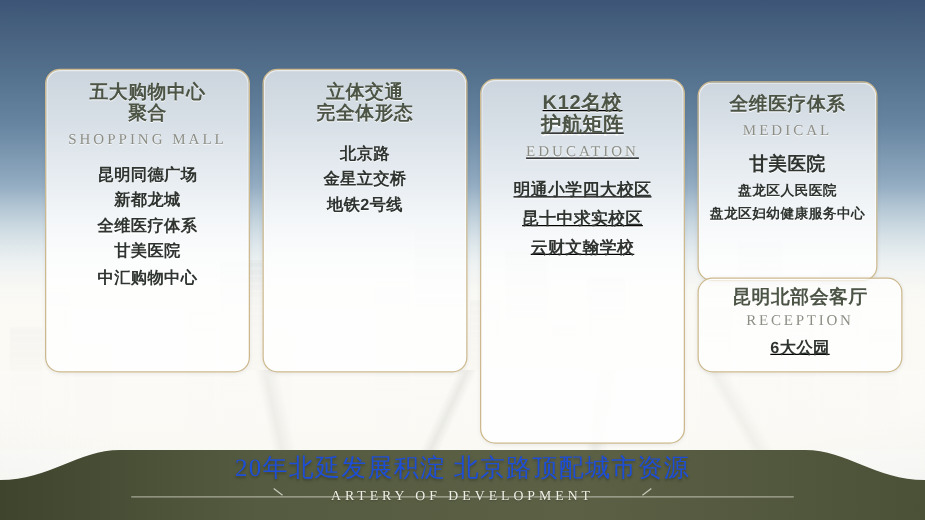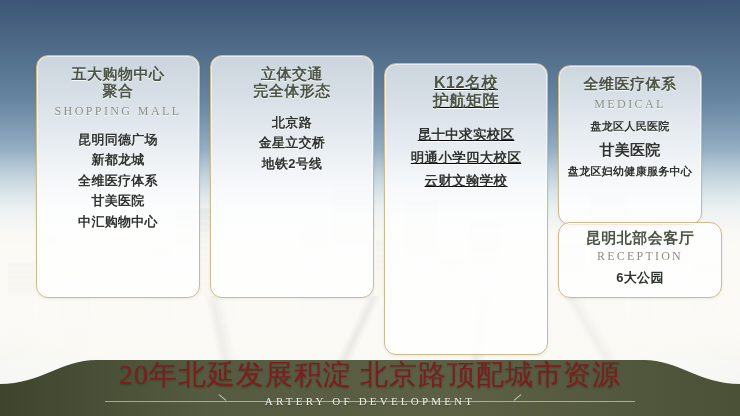--- a/index.html
+++ b/index.html
@@ -101,35 +101,35 @@
   #card-education{left:384px; top:63px;  width:164px; height:292px;text-decoration:underline;}
   #card-medical  {left:558px; top:65px;  width:144px; height:160px;}
   #card-reception{left:558px; top:222px; width:164px; height:76px;}
 
   #card-education .cn-title{font-size:16px;}
   #card-education .item{font-size:13.5px;line-height:1.72;}
   #card-medical .items{margin-top:8px;}
   #card-reception .card-inner{padding:7px 6px 6px;}
   #card-reception .cn-title{font-size:15px;}
   #card-reception .en-sub{margin-top:3px;letter-spacing:2.2px;}
-  #card-reception .items{margin-top:6px;}
+  #card-reception .items{margin-top:6px;text-decoration:underline;}
 
   
   .banner-wrap{position:absolute;left:0;bottom:0;width:740px;height:62px;}
   .banner-shape{
     position:absolute;left:0;top:0;width:740px;height:62px;
   }
   .banner-text{
     position:absolute;left:0;top:0;width:740px;height:62px;
     display:flex;flex-direction:column;align-items:center;justify-content:center;
   }
   .banner-cn{
-    color:#7f1d1d;
+    color:#1d4ed8;
     font-family:"Liberation Serif","DejaVu Serif",serif;
-    font-size:28px;
+    font-size:20px;
     letter-spacing:1px;
     line-height:1;
     margin-top:-3px;
     text-shadow:0 1px 2px rgba(30,35,25,.40);
     white-space:nowrap;
   }
   .banner-en-row{
     position:relative;
     width:530px;
     margin-top:7px;
@@ -209,35 +209,36 @@
         <div class="item">金星立交桥</div>
         <div class="item">地铁2号线</div>
       </div>
     </div>
   </div>
 
   <div class="card" id="card-education">
     <div class="card-inner">
       <div class="cn-title">K12名校
 护航矩阵</div>
-      <div class="items">
+      <div class="en-sub">EDUCATION</div>
+      <div class="items">
+        <div class="item">明通小学四大校区</div>
         <div class="item">昆十中求实校区</div>
-        <div class="item">明通小学四大校区</div>
         <div class="item">云财文翰学校</div>
       </div>
     </div>
   </div>
 
   <div class="card" id="card-medical">
     <div class="card-inner">
       <div class="cn-title">全维医疗体系</div>
       <div class="en-sub">MEDICAL</div>
       <div class="items">
+        <div class="item lead">甘美医院</div>
         <div class="item small">盘龙区人民医院</div>
-        <div class="item lead">甘美医院</div>
         <div class="item small">盘龙区妇幼健康服务中心</div>
       </div>
     </div>
   </div>
 
   <div class="card" id="card-reception">
     <div class="card-inner">
       <div class="cn-title">昆明北部会客厅</div>
       <div class="en-sub">RECEPTION</div>
       <div class="items">

